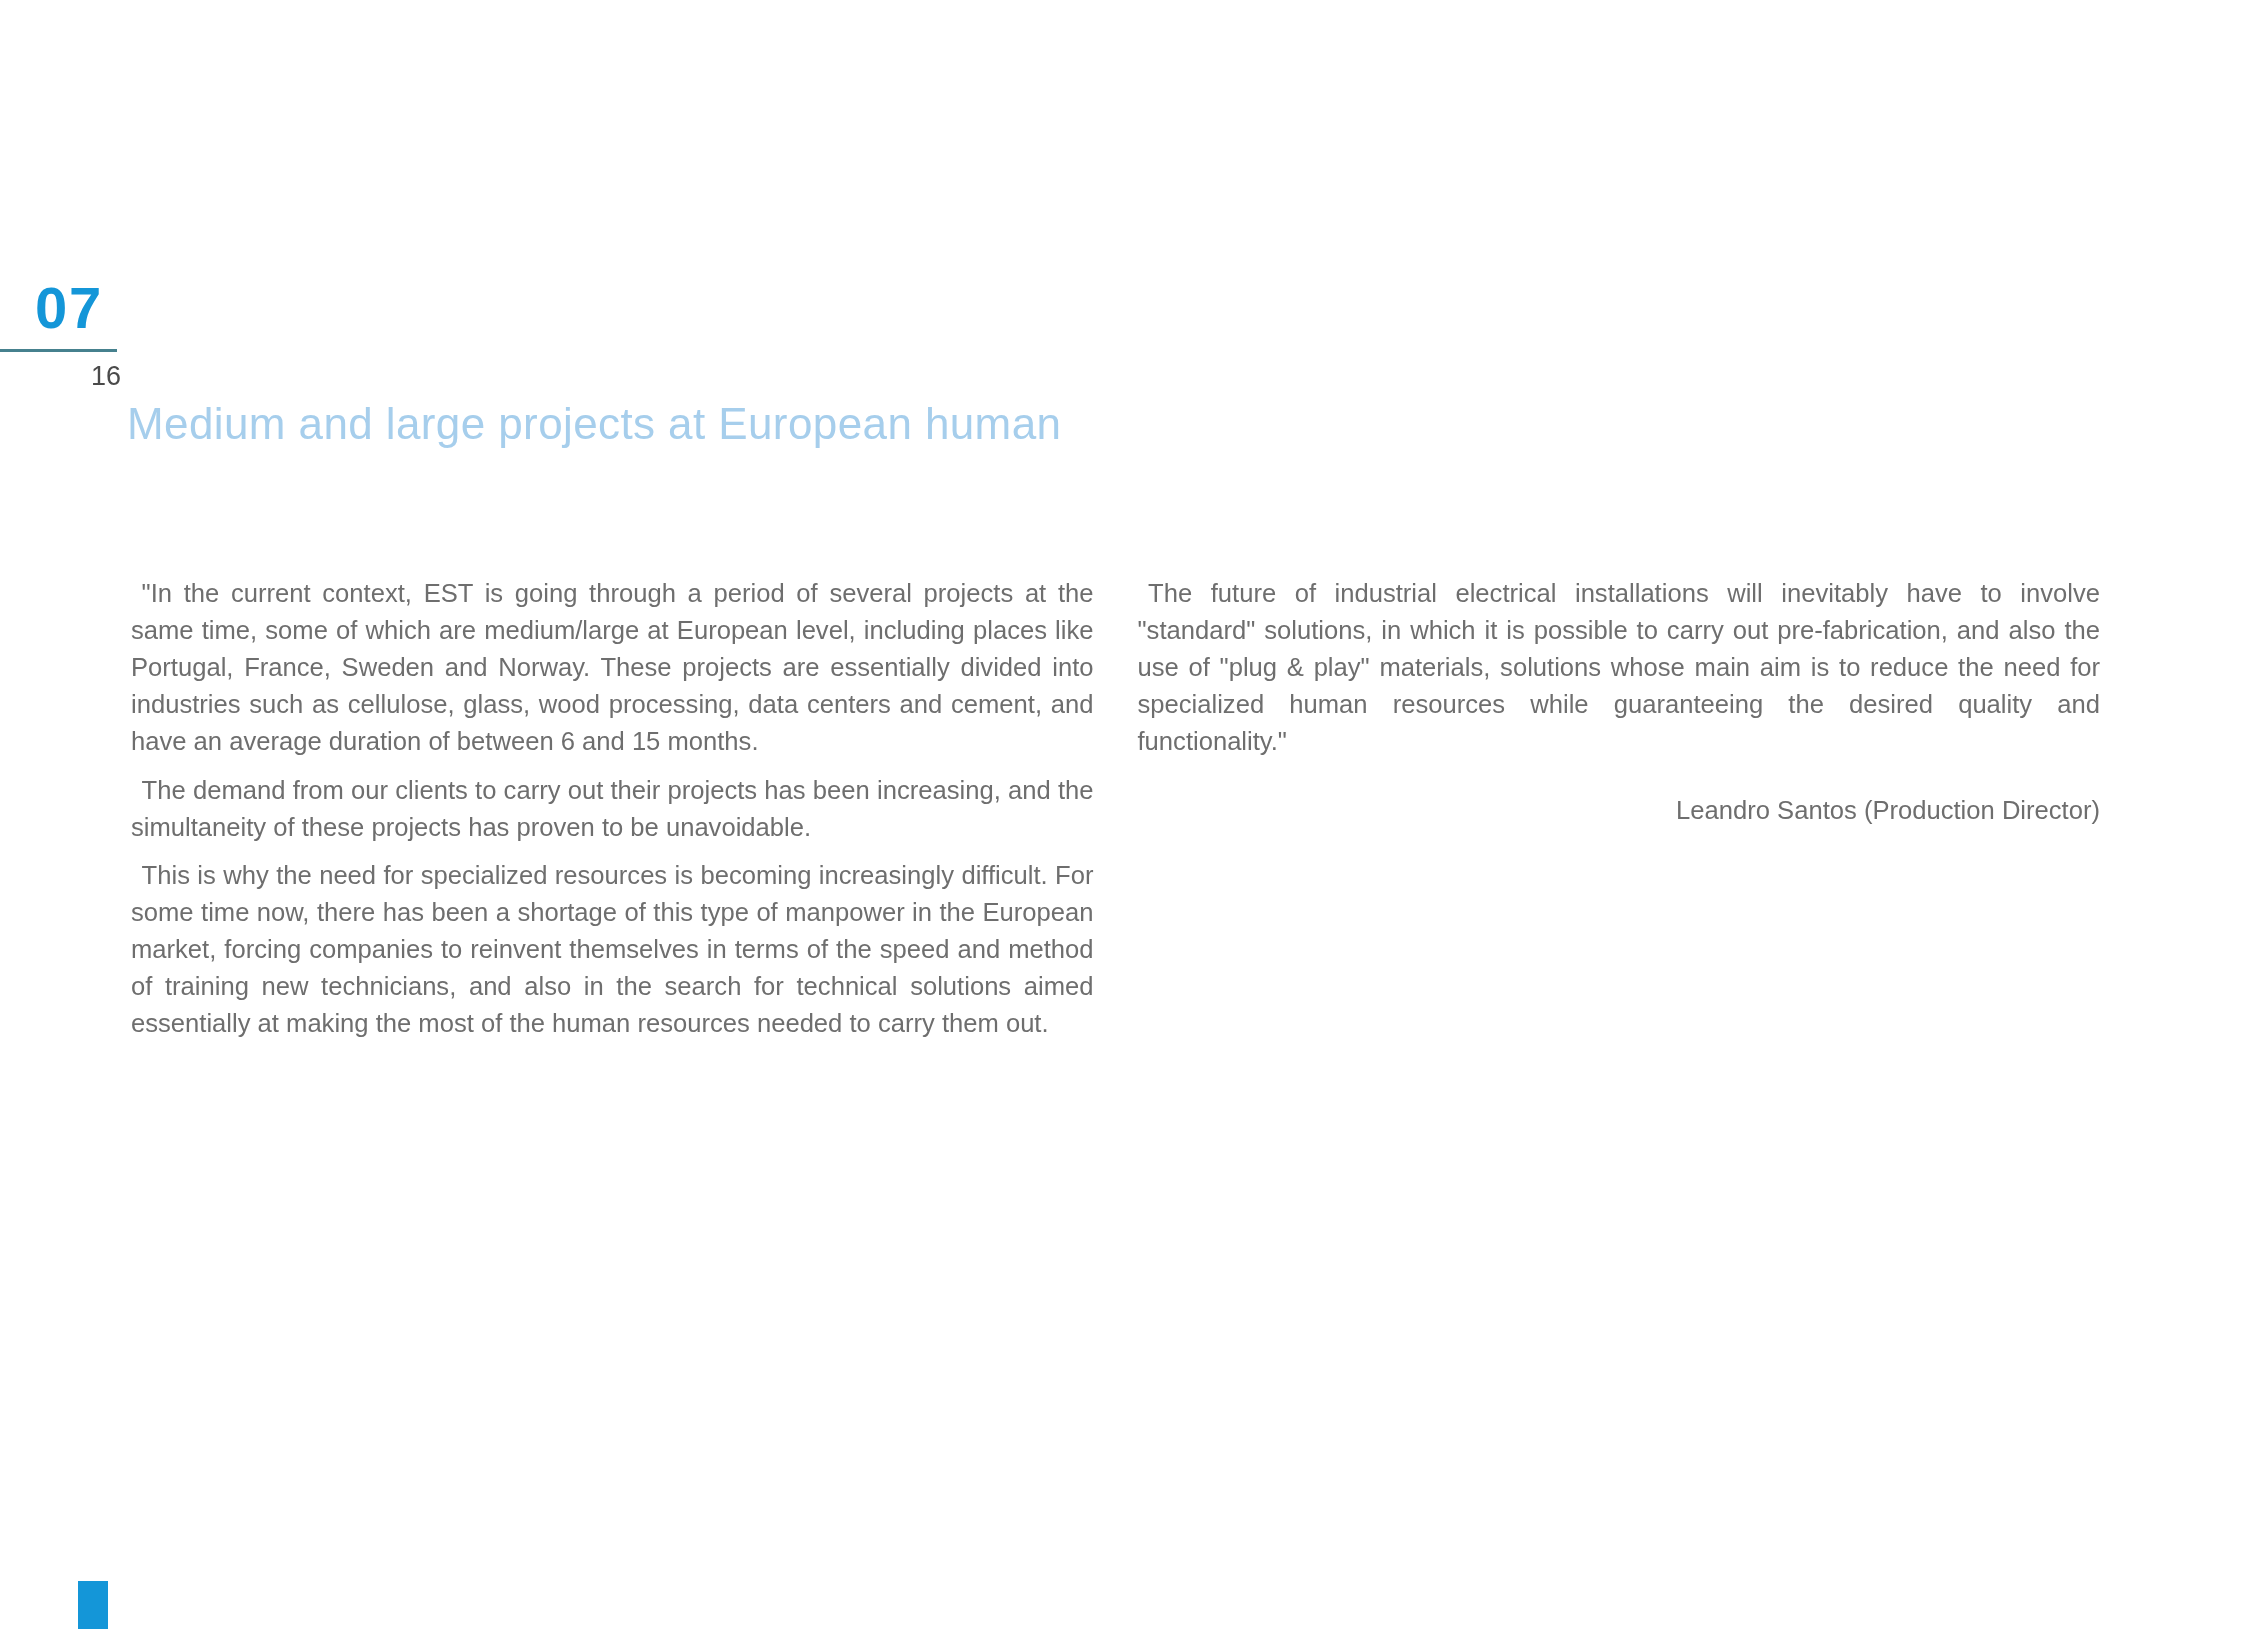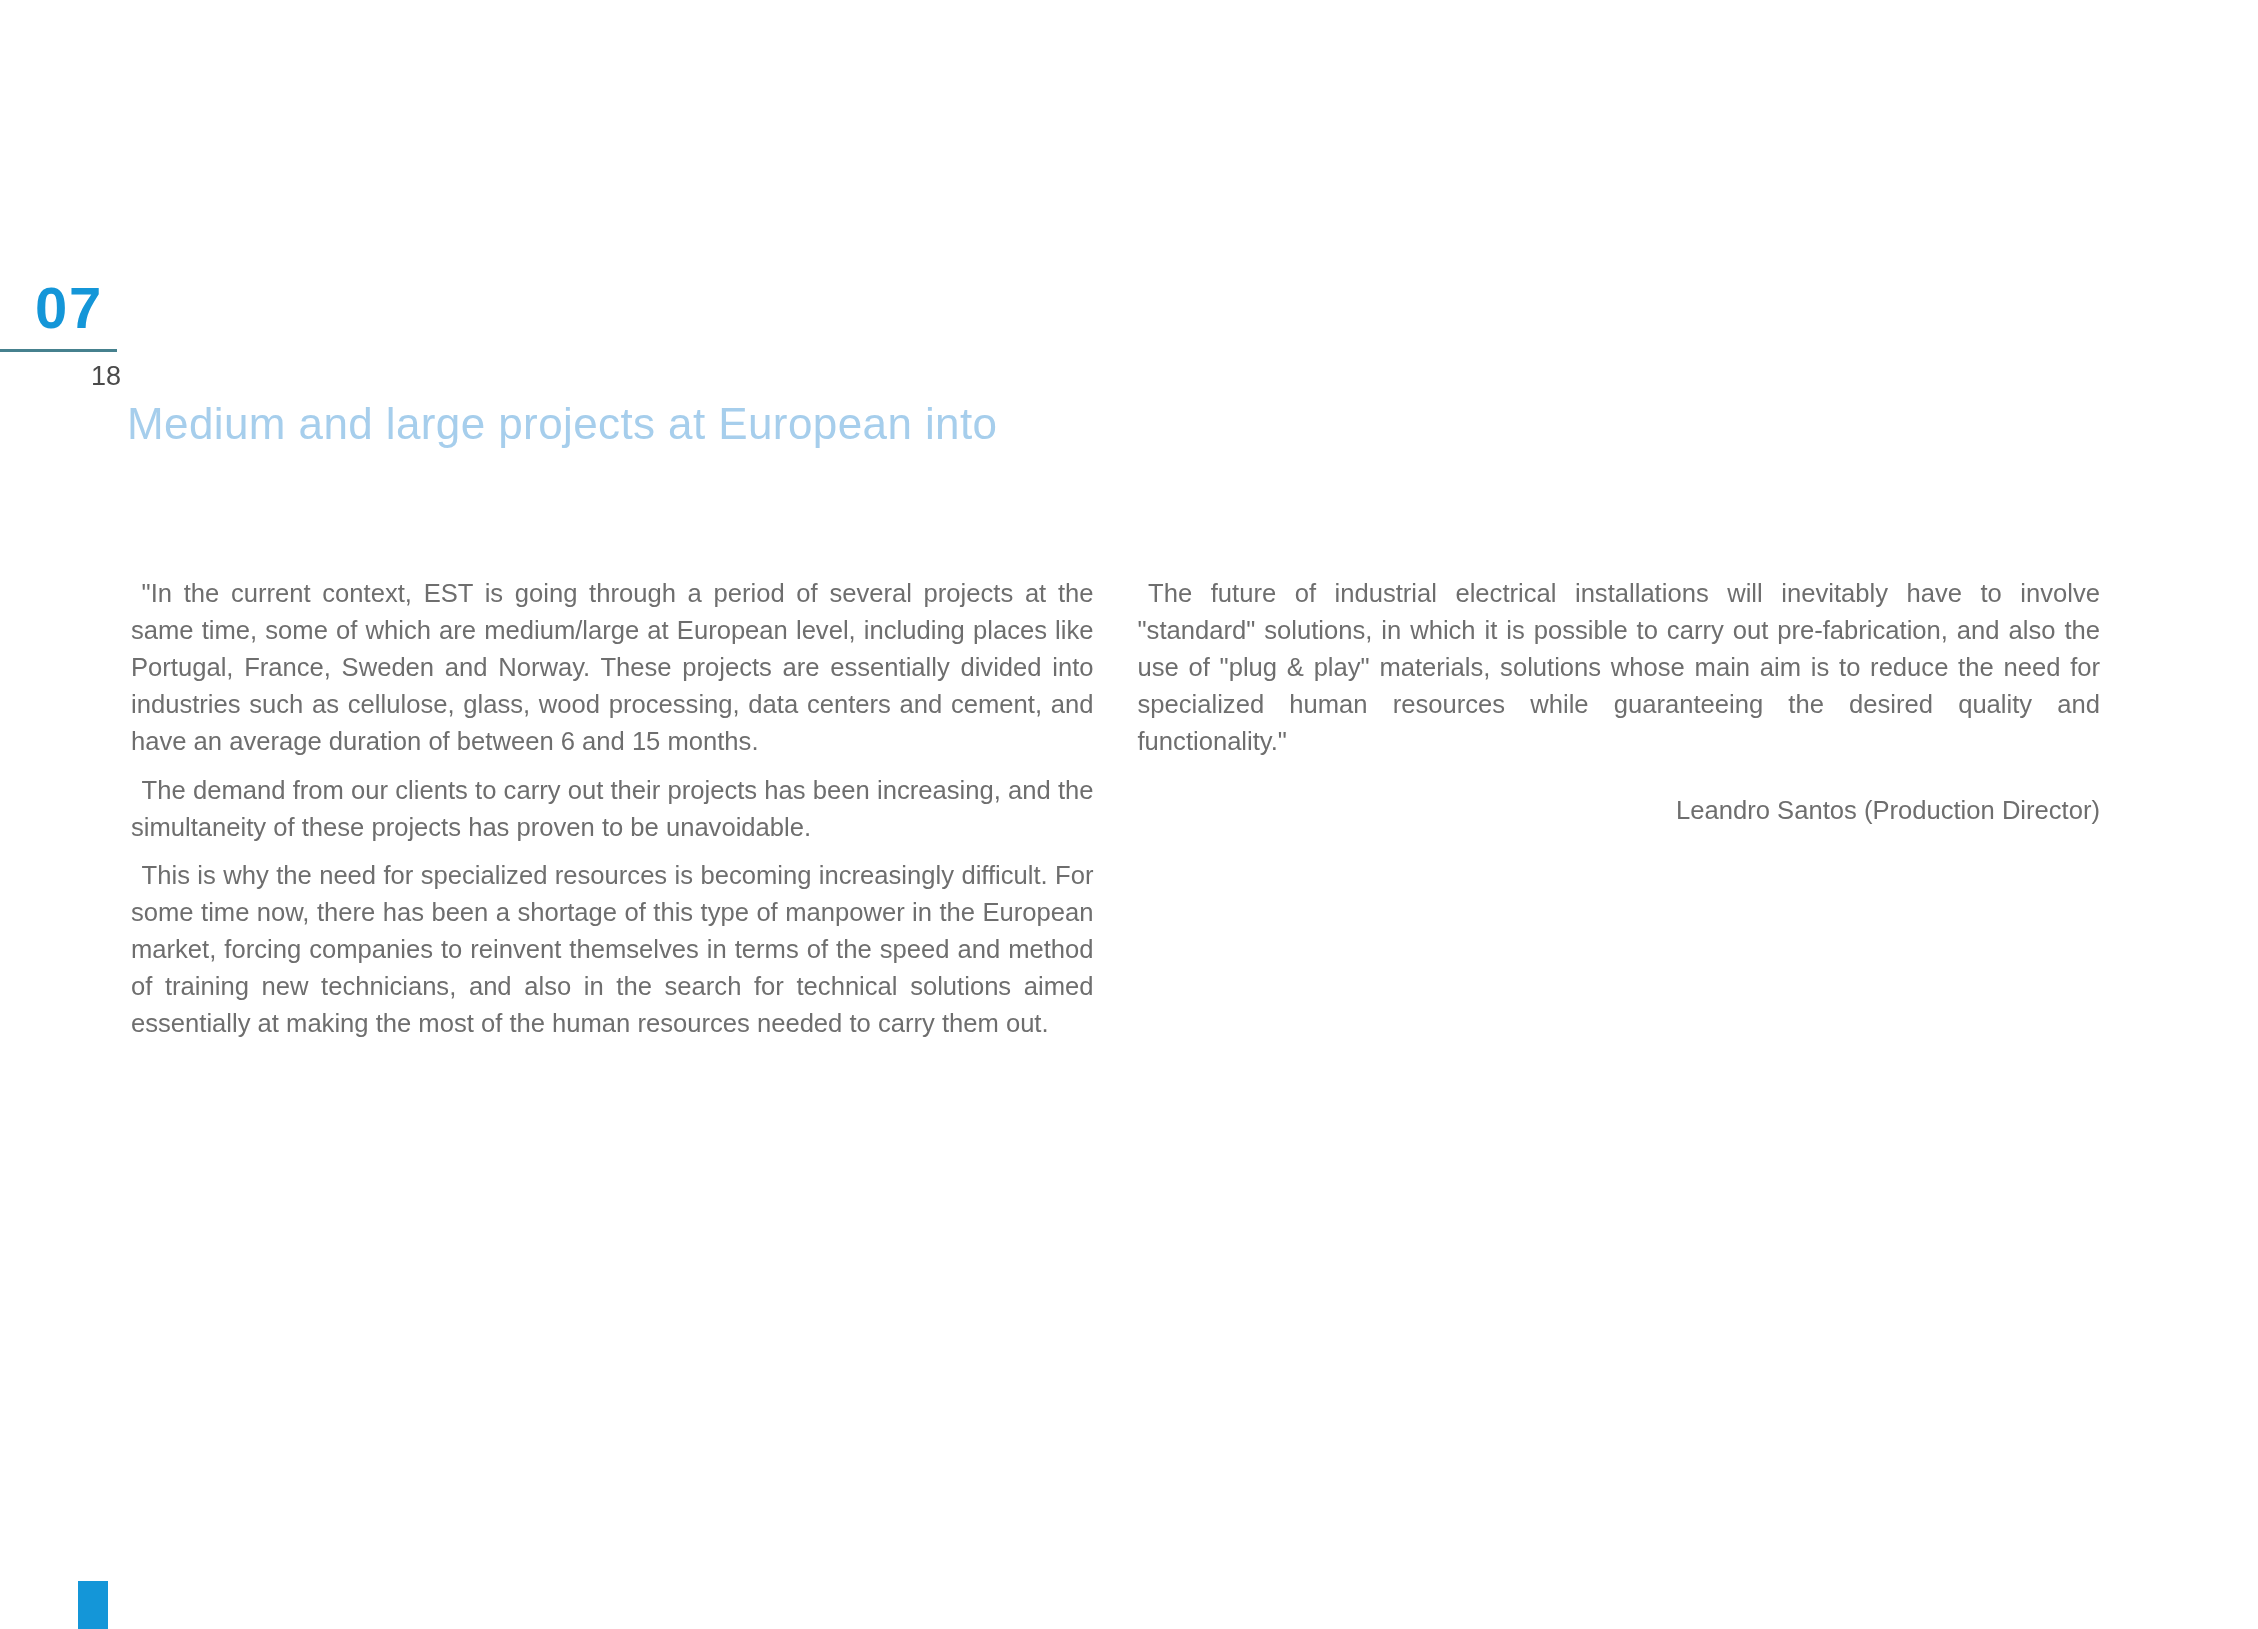--- a/index.html
+++ b/index.html
@@ -88,23 +88,23 @@
 </style>
 </head>
 <body>
 
 <div class="page">
 
   <div class="chapter-number">07</div>
 
   <div class="chapter-rule"></div>
 
-  <div class="page-number">18</div>
+  <div class="page-number">16</div>
 
-  <h1 class="title">Medium and large projects at European into</h1>
+  <h1 class="title">Medium and large projects at European human</h1>
 
   <div class="columns">
     <div class="col">
       <p>"In the current context, EST is going through a period of several projects at the same time, some of which are medium/large at European level, including places like Portugal, France, Sweden and Norway. These projects are essentially divided into industries such as cellulose, glass, wood processing, data centers and cement, and have an average duration of between 6 and 15 months.</p>
       <p>The demand from our clients to carry out their projects has been increasing, and the simultaneity of these projects has proven to be unavoidable.</p>
       <p>This is why the need for specialized resources is becoming increasingly difficult. For some time now, there has been a shortage of this type of manpower in the European market, forcing companies to reinvent themselves in terms of the speed and method of training new technicians, and also in the search for technical solutions aimed essentially at making the most of the human resources needed to carry them out.</p>
     </div>
     <div class="col">
       <p>The future of industrial electrical installations will inevitably have to involve "standard" solutions, in which it is possible to carry out pre-fabrication, and also the use of "plug &amp; play" materials, solutions whose main aim is to reduce the need for specialized human resources while guaranteeing the desired quality and functionality."</p>
       <p class="attribution">Leandro Santos (Production Director)</p>

